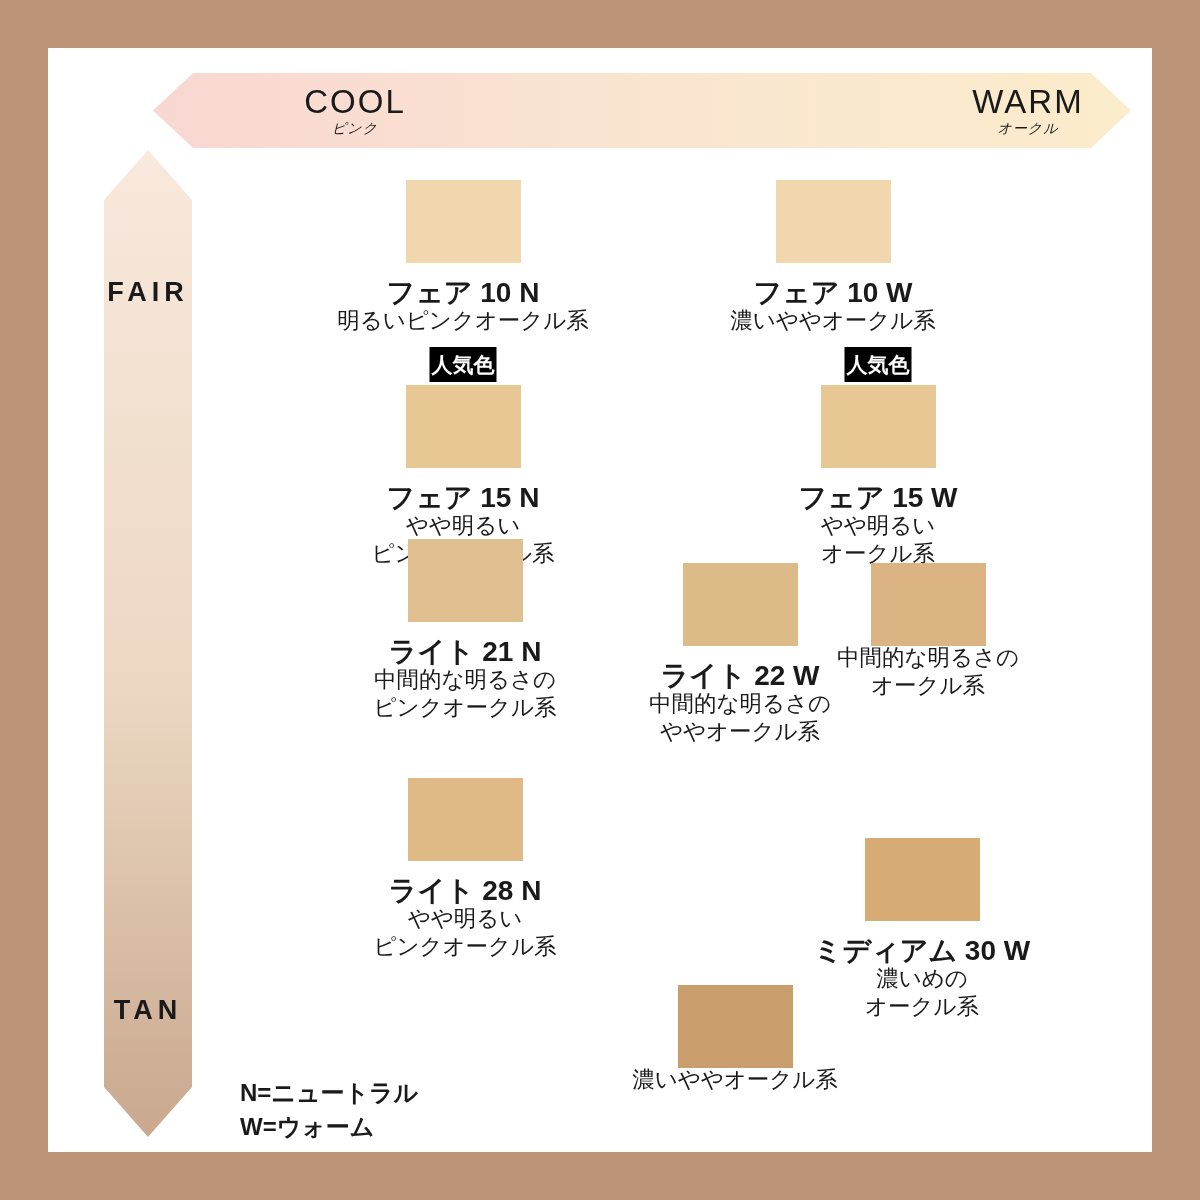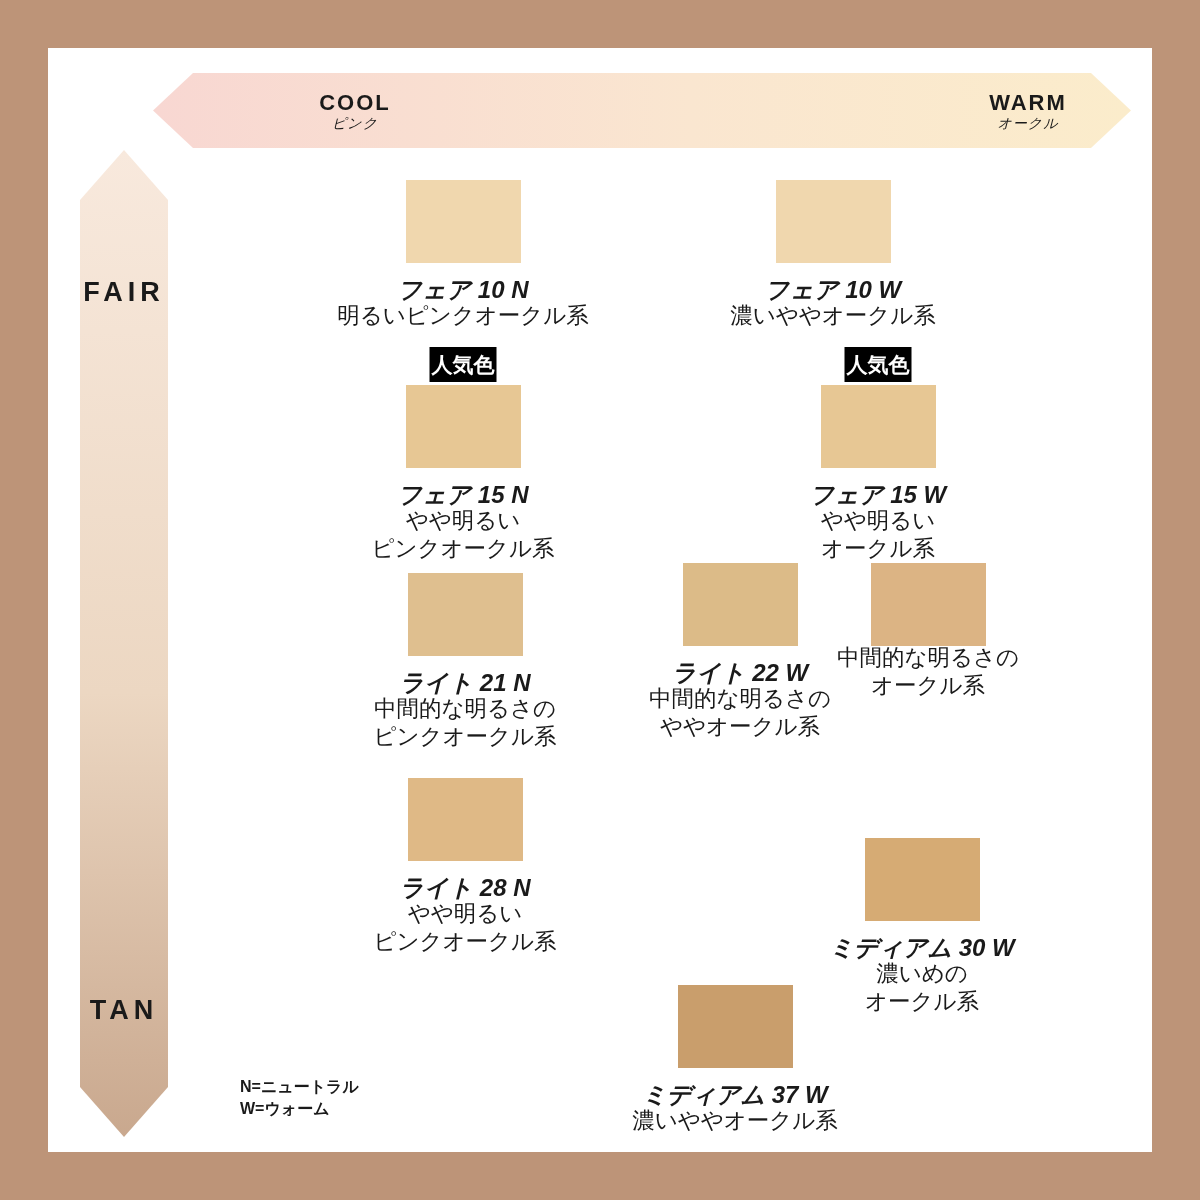--- a/index.html
+++ b/index.html
@@ -19,21 +19,21 @@
   .h-arrow{
     position:absolute;
     left:105px;top:25px;   
     width:978px;height:75px;
     clip-path:polygon(40px 0, calc(100% - 40px) 0, 100% 50%, calc(100% - 40px) 100%, 40px 100%, 0 50%);
   }
   .h-label{
     position:absolute;top:50%;transform:translate(-50%,-50%);
     text-align:center;white-space:nowrap;
   }
-  .h-label .big{font-size:22px;font-weight:700;letter-spacing:2px;line-height:1.1;}
+  .h-label .big{font-size:33px;font-weight:400;letter-spacing:2px;line-height:1.1;}
   .h-label .small{font-size:14px;font-weight:500;letter-spacing:1px;line-height:1.2;font-style:italic;}
   
   .v-arrow{
     position:absolute;
     left:32px;top:102px;
     width:88px;height:987px;
     clip-path:polygon(50% 0, 100% 50px, 100% calc(100% - 50px), 50% 100%, 0 calc(100% - 50px), 0 50px);
   }
   .v-label{
     position:absolute;left:50%;transform:translate(-50%,-50%);
@@ -46,26 +46,26 @@
     text-align:center;
   }
   .swatch{width:115px;height:83px;margin:0 auto;}
   .popular-badge{
     position:absolute;left:50%;transform:translateX(-50%);
     top:-38px;
     background:#000000;color:#ffffff;
     font-size:21px;font-weight:700;
     padding:3px 2px;line-height:1.4;white-space:nowrap;
   }
-  .shade-name{margin-top:13px;font-size:24px;font-weight:700;line-height:1.18;white-space:nowrap;font-style:italic;}
+  .shade-name{margin-top:13px;font-size:28px;font-weight:700;line-height:1.18;white-space:nowrap;}
   .shade-desc{font-size:22.5px;font-weight:500;line-height:1.24;white-space:nowrap;font-family:Liberation Mono, monospace;}
   
   .legend{
     position:absolute;left:192px;top:1028px;
-    font-size:16px;font-weight:700;line-height:1.4;
+    font-size:24px;font-weight:700;line-height:1.4;
     text-align:left;white-space:nowrap;
   }
   .canvas{position:relative;width:100%;height:100%;}
 </style>
 </head>
 <body>
 
 <div class="page" style="border-color: rgb(189, 148, 120);">
   <div class="canvas">
 
@@ -73,21 +73,21 @@
       <div class="h-label" style="left:202px;">
         <div class="big">COOL</div>
         <div class="small">ピンク</div>
       </div>
       <div class="h-label" style="left:875px;">
         <div class="big">WARM</div>
         <div class="small">オークル</div>
       </div>
     </div>
 
-    <div class="v-arrow" style="background: linear-gradient(rgb(248, 233, 221) 0%, rgb(236, 215, 194) 55%, rgb(201, 168, 142) 100%);">
+    <div class="v-arrow" style="background: linear-gradient(rgb(248, 233, 221) 0%, rgb(236, 215, 194) 55%, rgb(201, 168, 142) 100%); margin-left: 24px;">
       <div class="v-label" style="top:142px;">FAIR</div>
       <div class="v-label" style="top:860px;">TAN</div>
     </div>
 
     <div class="shades-layer" id="shades-layer">
         <div class="shade" style="left: 463px; top: 180px;">
           <div class="swatch" style="background: rgb(240, 215, 174);"></div>
           <div class="shade-name">フェア 10 N</div>
           <div class="shade-desc">
             <div>明るいピンクオークル系</div>
@@ -111,21 +111,21 @@
         </div>
         <div class="shade" style="left: 878px; top: 385px;">
           <div class="popular-badge" style="background: rgb(0, 0, 0); color: rgb(255, 255, 255);">人気色</div>
           <div class="swatch" style="background: rgb(231, 199, 148);"></div>
           <div class="shade-name">フェア 15 W</div>
           <div class="shade-desc">
             <div>やや明るい</div>
             <div>オークル系</div>
           </div>
         </div>
-        <div class="shade" style="left: 465px; top: 573px;">
+        <div class="shade" style="left: 465px; top: 539px;">
           <div class="swatch" style="background: rgb(223, 191, 143);"></div>
           <div class="shade-name">ライト 21 N</div>
           <div class="shade-desc">
             <div>中間的な明るさの</div>
             <div>ピンクオークル系</div>
           </div>
         </div>
         <div class="shade" style="left: 740px; top: 563px;">
           <div class="swatch" style="background: rgb(220, 187, 136);"></div>
           <div class="shade-name">ライト 22 W</div>
@@ -152,21 +152,20 @@
         <div class="shade" style="left: 922px; top: 838px;">
           <div class="swatch" style="background: rgb(214, 171, 116);"></div>
           <div class="shade-name">ミディアム 30 W</div>
           <div class="shade-desc">
             <div>濃いめの</div>
             <div>オークル系</div>
           </div>
         </div>
         <div class="shade" style="left: 735px; top: 985px;">
           <div class="swatch" style="background: rgb(201, 158, 108);"></div>
-          <div class="shade-name">ミディアム 37 W</div>
           <div class="shade-desc">
             <div>濃いややオークル系</div>
           </div>
         </div>
       </div>
 
     <div class="legend">
       <div>N=ニュートラル</div>
       <div>W=ウォーム</div>
     </div>

